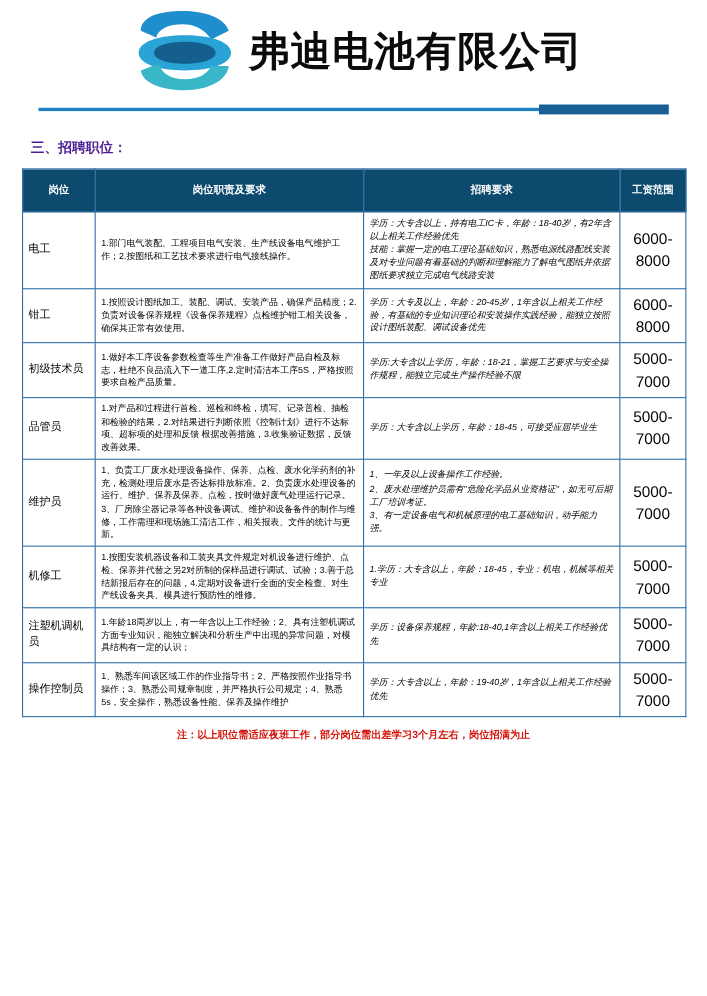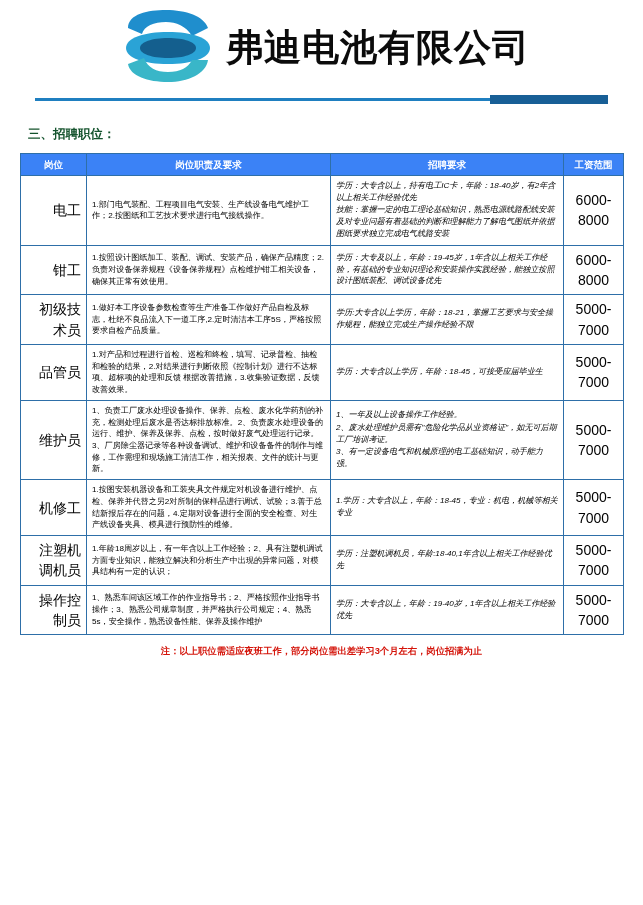--- a/index.html
+++ b/index.html
@@ -74,57 +74,57 @@
     width: 118px;
     height: 9px;
     background: #185f96;
   }
 
   
   .section-title {
     margin: 14px 0 10px 28px;
     font-size: 12.5px;
     font-weight: bold;
-    color: #14532d;
+    color: #4c1d95;
     font-family: "Liberation Sans", sans-serif;
   }
 
   
   .table-wrap {
     margin: 0 20px;
   }
   table.jobs {
     width: 603px;
     border-collapse: collapse;
     table-layout: fixed;
     font-size: 8.2px;
     line-height: 1.45;
   }
   table.jobs th, table.jobs td {
     border: 1px solid #2e6fa8;
     vertical-align: middle;
     padding: 4px 5px;
   }
   table.jobs thead th {
-    background: #3b82f6;
+    background: #0c4a6e;
     color: #ffffff;
     font-weight: bold;
     font-size: 9.5px;
     text-align: center;
-    height: 22px;
+    height: 39px;
     padding: 3px 4px;
   }
   col.c-post   { width: 66px; }
   col.c-duty   { width: 244px; }
   col.c-req    { width: 233px; }
   col.c-salary { width: 60px; }
 
   td.post {
-    text-align: right;
-    font-size: 14px;
+    text-align: left;
+    font-size: 10px;
     font-weight: normal;
   }
   td.duty, td.req {
     text-align: left;
     font-size: 8.1px;
   }
   td.salary {
     text-align: center;
     font-size: 14px;
   }
@@ -187,21 +187,21 @@
         <td class="req">
           <p>学历：大专含以上，持有电工IC卡，年龄：18-40岁，有2年含以上相关工作经验优先</p>
           <p>技能：掌握一定的电工理论基础知识，熟悉电源线路配线安装及对专业问题有着基础的判断和理解能力了解电气图纸并依据图纸要求独立完成电气线路安装</p>
         </td>
         <td class="salary">6000-8000</td>
       </tr>
       <tr>
         <td class="post">钳工</td>
         <td class="duty">1.按照设计图纸加工、装配、调试、安装产品，确保产品精度；2.负责对设备保养规程《设备保养规程》点检维护钳工相关设备，确保其正常有效使用。</td>
         <td class="req">
-          <p>学历：大专及以上，年龄：19-45岁，1年含以上相关工作经验，有基础的专业知识理论和安装操作实践经验，能独立按照设计图纸装配、调试设备优先</p>
+          <p>学历：大专及以上，年龄：20-45岁，1年含以上相关工作经验，有基础的专业知识理论和安装操作实践经验，能独立按照设计图纸装配、调试设备优先</p>
         </td>
         <td class="salary">6000-8000</td>
       </tr>
       <tr>
         <td class="post">初级技术员</td>
         <td class="duty">1.做好本工序设备参数检查等生产准备工作做好产品自检及标志，杜绝不良品流入下一道工序,2.定时清洁本工序5S，严格按照要求自检产品质量。</td>
         <td class="req">
           <p>学历:大专含以上学历，年龄：18-21，掌握工艺要求与安全操作规程，能独立完成生产操作经验不限</p>
         </td>
         <td class="salary">5000-7000</td>
@@ -229,21 +229,21 @@
         <td class="duty">1.按图安装机器设备和工装夹具文件规定对机设备进行维护、点检、保养并代替之另2对所制的保样品进行调试、试验；3.善于总结新报后存在的问题，4.定期对设备进行全面的安全检查、对生产线设备夹具、模具进行预防性的维修。</td>
         <td class="req">
           <p>1.学历：大专含以上，年龄：18-45，专业：机电，机械等相关专业</p>
         </td>
         <td class="salary">5000-7000</td>
       </tr>
       <tr>
         <td class="post">注塑机调机员</td>
         <td class="duty">1.年龄18周岁以上，有一年含以上工作经验；2、具有注塑机调试方面专业知识，能独立解决和分析生产中出现的异常问题，对模具结构有一定的认识；</td>
         <td class="req">
-          <p>学历：注塑机调机员，年龄:18-40,1年含以上相关工作经验优先</p>
+          <p>学历：设备保养规程，年龄:18-40,1年含以上相关工作经验优先</p>
         </td>
         <td class="salary">5000-7000</td>
       </tr>
       <tr>
         <td class="post">操作控制员</td>
         <td class="duty">1、熟悉车间该区域工作的作业指导书；2、严格按照作业指导书操作；3、熟悉公司规章制度，并严格执行公司规定；4、熟悉5s，安全操作，熟悉设备性能、保养及操作维护</td>
         <td class="req">
           <p>学历：大专含以上，年龄：19-40岁，1年含以上相关工作经验优先</p>
         </td>
         <td class="salary">5000-7000</td>

